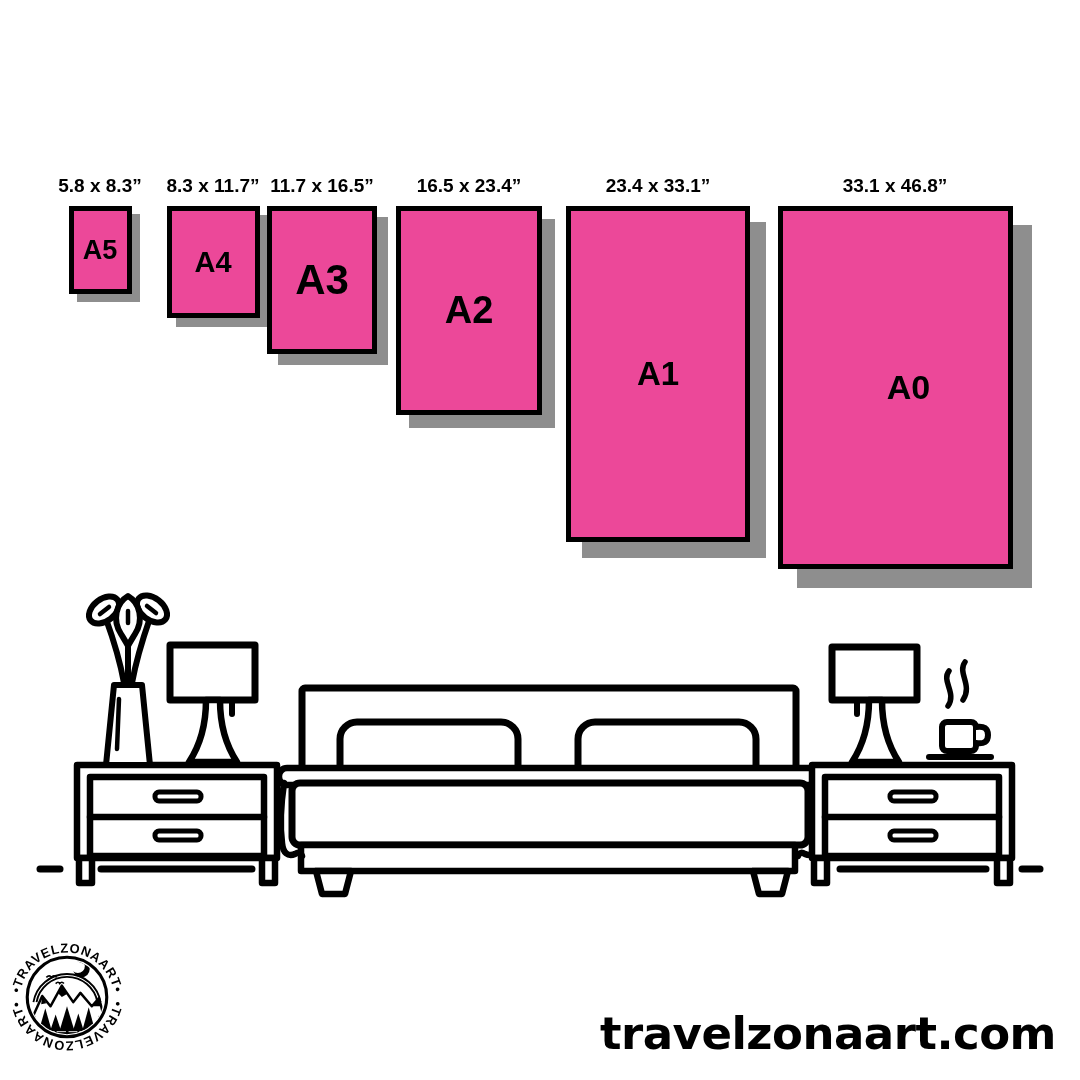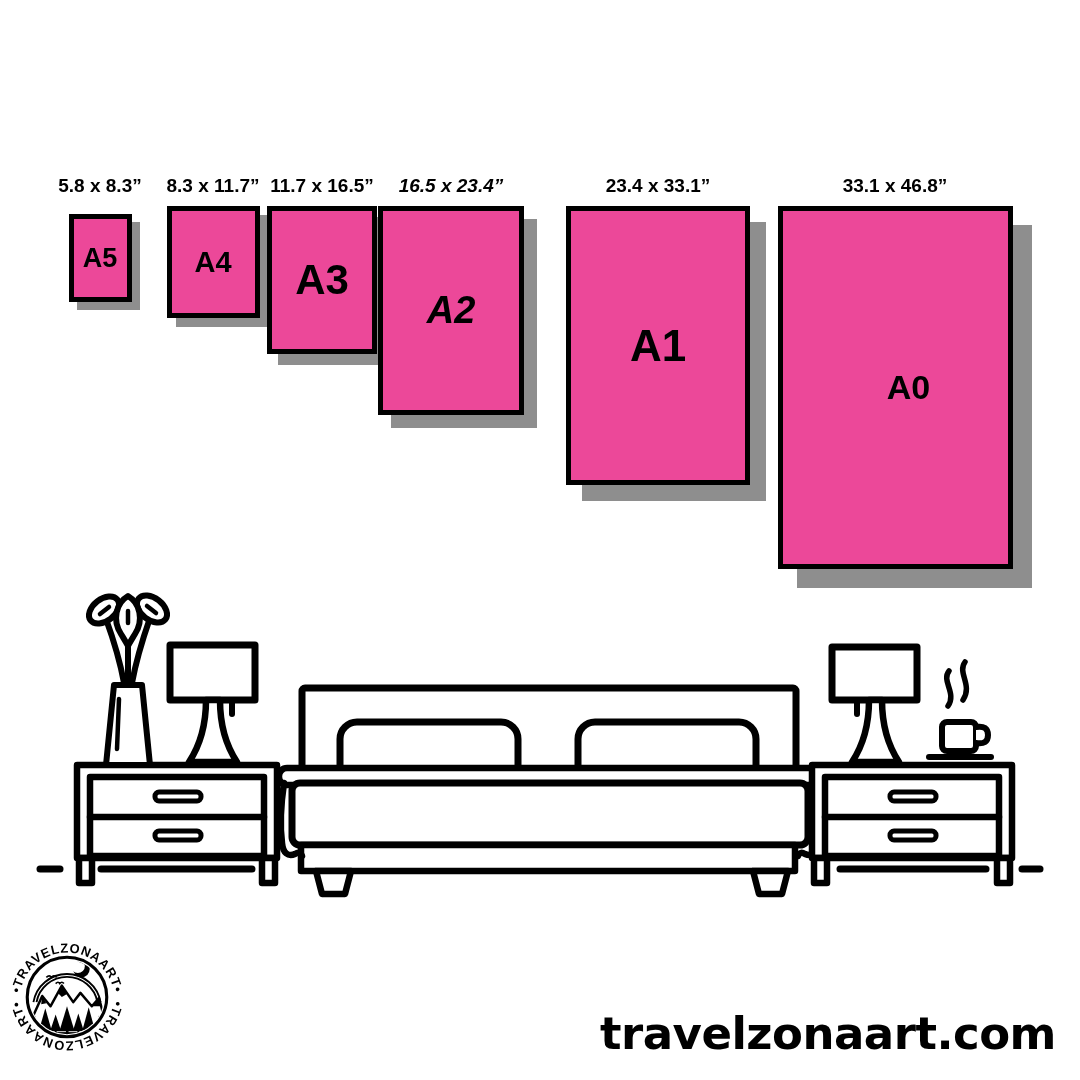--- a/index.html
+++ b/index.html
@@ -22,25 +22,25 @@
   
   .fwrap{position:absolute;top:175px;display:flex;flex-direction:column;align-items:center;}
   .size-label{
     font-size:19px;font-weight:700;line-height:22px;margin-bottom:9px;white-space:nowrap;
   }
   .frame{
     box-sizing:border-box;background:#ec4899;border:5px solid #000;
     display:flex;align-items:center;justify-content:center;
     font-weight:700;
   }
-  .fw-a5{left:20px;width:160px;gap:8px;}  .f-a5{width:63px;height:88px;font-size:27px;box-shadow:8px 8px 0 #8e8e8e;}
+  .fw-a5{left:20px;width:160px;}  .f-a5{width:63px;height:88px;font-size:27px;box-shadow:8px 8px 0 #8e8e8e;}
   .fw-a4{left:133px;width:160px;} .f-a4{width:93px;height:112px;font-size:29px;box-shadow:9px 9px 0 #8e8e8e;}
   .fw-a3{left:222px;width:200px;} .f-a3{width:110px;height:148px;font-size:42px;box-shadow:11px 11px 0 #8e8e8e;}
-  .fw-a2{left:351px;width:200px;font-style:italic;} .f-a2{width:146px;height:209px;font-size:38px;box-shadow:13px 13px 0 #8e8e8e;}
-  .fw-a1{left:558px;width:200px;} .f-a1{width:184px;height:279px;font-size:44px;box-shadow:16px 16px 0 #8e8e8e;}
+  .fw-a2{left:369px;width:200px;} .f-a2{width:146px;height:209px;font-size:38px;box-shadow:13px 13px 0 #8e8e8e;}
+  .fw-a1{left:558px;width:200px;} .f-a1{width:184px;height:336px;font-size:33px;box-shadow:16px 16px 0 #8e8e8e;}
   .fw-a0{left:795px;width:200px;} .f-a0{width:235px;height:363px;font-size:34px;box-shadow:19px 19px 0 #8e8e8e;padding-left:27px;}
   
   .scene{position:absolute;left:0;top:585px;}
   .logo{position:absolute;left:4px;top:934px;}
   .logo text{
     font-family:"Liberation Sans",sans-serif;font-weight:700;
     font-size:12.5px;letter-spacing:0.8px;
   }
 </style>
 </head>

